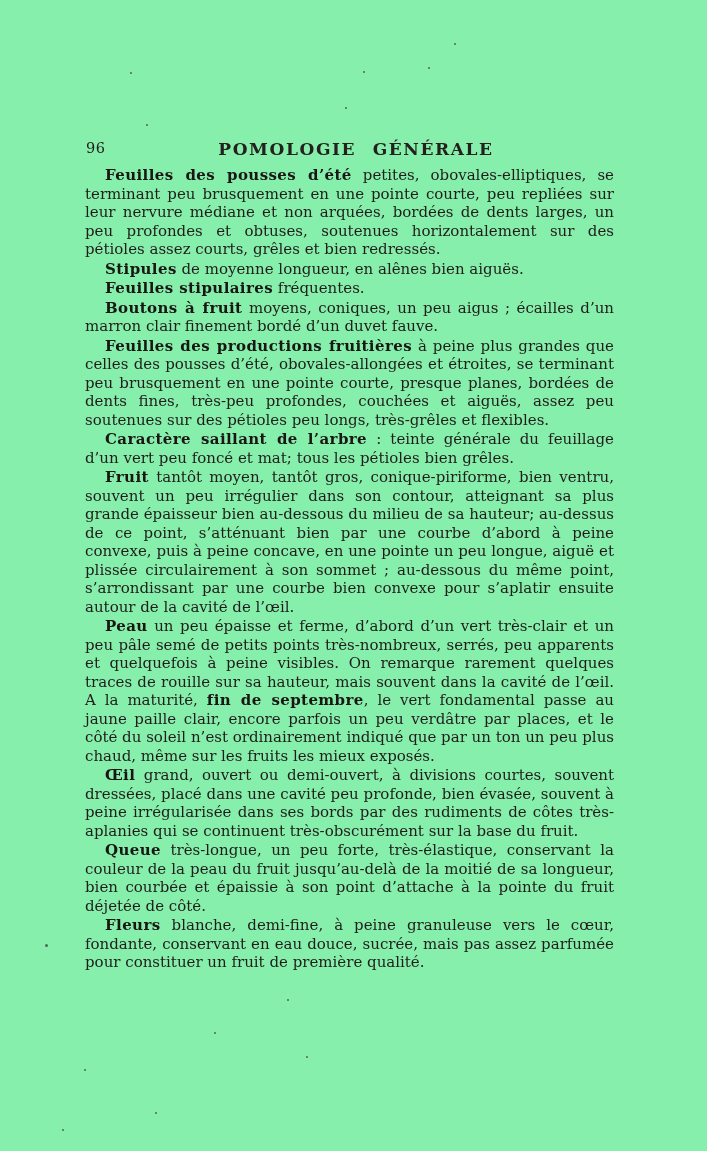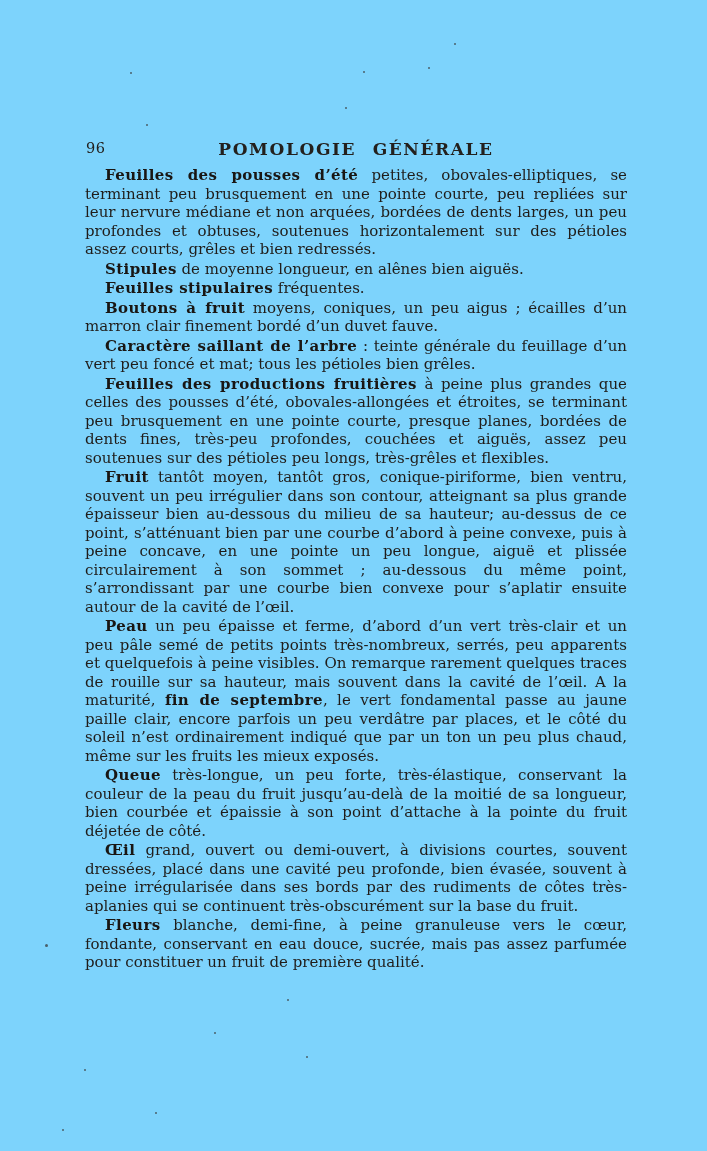--- a/index.html
+++ b/index.html
@@ -2,36 +2,36 @@
 <html lang="fr"><head>
 <meta charset="utf-8">
 <style>
   html,body{margin:0;padding:0}
   body{
     width:707px;height:1151px;position:relative;overflow:hidden;
     background:#ffffff;
     font-family:"DejaVu Serif", serif;
     color:#201d1a;
   }
-  .page{position:absolute;inset:0;background:#7dd3fc}
+  .page{position:absolute;inset:0;background:#86efac}
   .header{position:absolute;top:139px;left:85px;width:542px;height:20px}
   .page-number{
     position:absolute;left:1px;top:1px;
     font-size:14.5px;letter-spacing:.5px;color:#23201d;
   }
   .running-title{
     text-align:center;font-size:17px;font-weight:700;
     letter-spacing:1.6px;word-spacing:9px;color:#23201d;
   }
   .text-block{
     position:absolute;top:166px;left:85px;width:542px;
     font-size:15px;line-height:18.5px;text-align:justify;
     hyphens:none;
   }
-  .para{margin:0 0 1px 0;text-indent:20px}
+  .para{margin:0 13px 1px 0;text-indent:20px}
   .para b{letter-spacing:.4px;color:#191613}
   .speck{
     position:absolute;width:2px;height:2px;border-radius:50%;
     background:#3a3a3a;opacity:.75;
   }
   .speck.big{width:3px;height:3px}
 </style>
 </head>
 <body>
 
@@ -40,26 +40,26 @@
   <div class="header">
     <span class="page-number">96</span>
     <div class="running-title">POMOLOGIE GÉNÉRALE</div>
   </div>
 
   <div class="text-block">
       <p class="para"><b>Feuilles des pousses d’été</b><span> petites, obovales-elliptiques, se terminant peu brusquement en une pointe courte, peu repliées sur leur nervure médiane et non arquées, bordées de dents larges, un peu profondes et obtuses, soutenues horizontalement sur des pétioles assez courts, grêles et bien redressés.</span></p>
       <p class="para"><b>Stipules</b><span> de moyenne longueur, en alênes bien aiguës.</span></p>
       <p class="para"><b>Feuilles stipulaires</b><span> fréquentes.</span></p>
       <p class="para"><b>Boutons à fruit</b><span> moyens, coniques, un peu aigus ; écailles d’un marron clair finement bordé d’un duvet fauve.</span></p>
+      <p class="para"><b>Feuilles des productions fruitières</b><span> à peine plus grandes que celles des pousses d’été, obovales-allongées et étroites, se terminant peu brusquement en une pointe courte, presque planes, bordées de dents fines, très-peu profondes, couchées et aiguës, assez peu soutenues sur des pétioles peu longs, très-grêles et flexibles.</span></p>
       <p class="para"><b>Caractère saillant de l’arbre</b><span> : teinte générale du feuillage d’un vert peu foncé et mat; tous les pétioles bien grêles.</span></p>
-      <p class="para"><b>Feuilles des productions fruitières</b><span> à peine plus grandes que celles des pousses d’été, obovales-allongées et étroites, se terminant peu brusquement en une pointe courte, presque planes, bordées de dents fines, très-peu profondes, couchées et aiguës, assez peu soutenues sur des pétioles peu longs, très-grêles et flexibles.</span></p>
       <p class="para"><b>Fruit</b><span> tantôt moyen, tantôt gros, conique-piriforme, bien ventru, souvent un peu irrégulier dans son contour, atteignant sa plus grande épaisseur bien au-dessous du milieu de sa hauteur; au-dessus de ce point, s’atténuant bien par une courbe d’abord à peine convexe, puis à peine concave, en une pointe un peu longue, aiguë et plissée circulairement à son sommet ; au-dessous du même point, s’arrondissant par une courbe bien convexe pour s’aplatir ensuite autour de la cavité de l’œil.</span></p>
       <p class="para"><b>Peau</b><span> un peu épaisse et ferme, d’abord d’un vert très-clair et un peu pâle semé de petits points très-nombreux, serrés, peu apparents et quelquefois à peine visibles. On remarque rarement quelques traces de rouille sur sa hauteur, mais souvent dans la cavité de l’œil. A la maturité, </span><b>fin de septembre</b><span>, le vert fondamental passe au jaune paille clair, encore parfois un peu verdâtre par places, et le côté du soleil n’est ordinairement indiqué que par un ton un peu plus chaud, même sur les fruits les mieux exposés.</span></p>
+      <p class="para"><b>Œil</b><span> grand, ouvert ou demi-ouvert, à divisions courtes, souvent dressées, placé dans une cavité peu profonde, bien évasée, souvent à peine irrégularisée dans ses bords par des rudiments de côtes très-aplanies qui se continuent très-obscurément sur la base du fruit.</span></p>
       <p class="para"><b>Queue</b><span> très-longue, un peu forte, très-élastique, conservant la couleur de la peau du fruit jusqu’au-delà de la moitié de sa longueur, bien courbée et épaissie à son point d’attache à la pointe du fruit déjetée de côté.</span></p>
-      <p class="para"><b>Œil</b><span> grand, ouvert ou demi-ouvert, à divisions courtes, souvent dressées, placé dans une cavité peu profonde, bien évasée, souvent à peine irrégularisée dans ses bords par des rudiments de côtes très-aplanies qui se continuent très-obscurément sur la base du fruit.</span></p>
       <p class="para"><b>Fleurs</b><span> blanche, demi-fine, à peine granuleuse vers le cœur, fondante, conservant en eau douce, sucrée, mais pas assez parfumée pour constituer un fruit de première qualité.</span></p>
     </div>
 
   <div class="speck" style="left:130px;top:72px"></div>
   <div class="speck" style="left:363px;top:71px"></div>
   <div class="speck" style="left:428px;top:67px"></div>
   <div class="speck" style="left:454px;top:43px"></div>
   <div class="speck" style="left:345px;top:107px"></div>
   <div class="speck" style="left:146px;top:124px"></div>
   <div class="speck big" style="left:45px;top:944px"></div>

